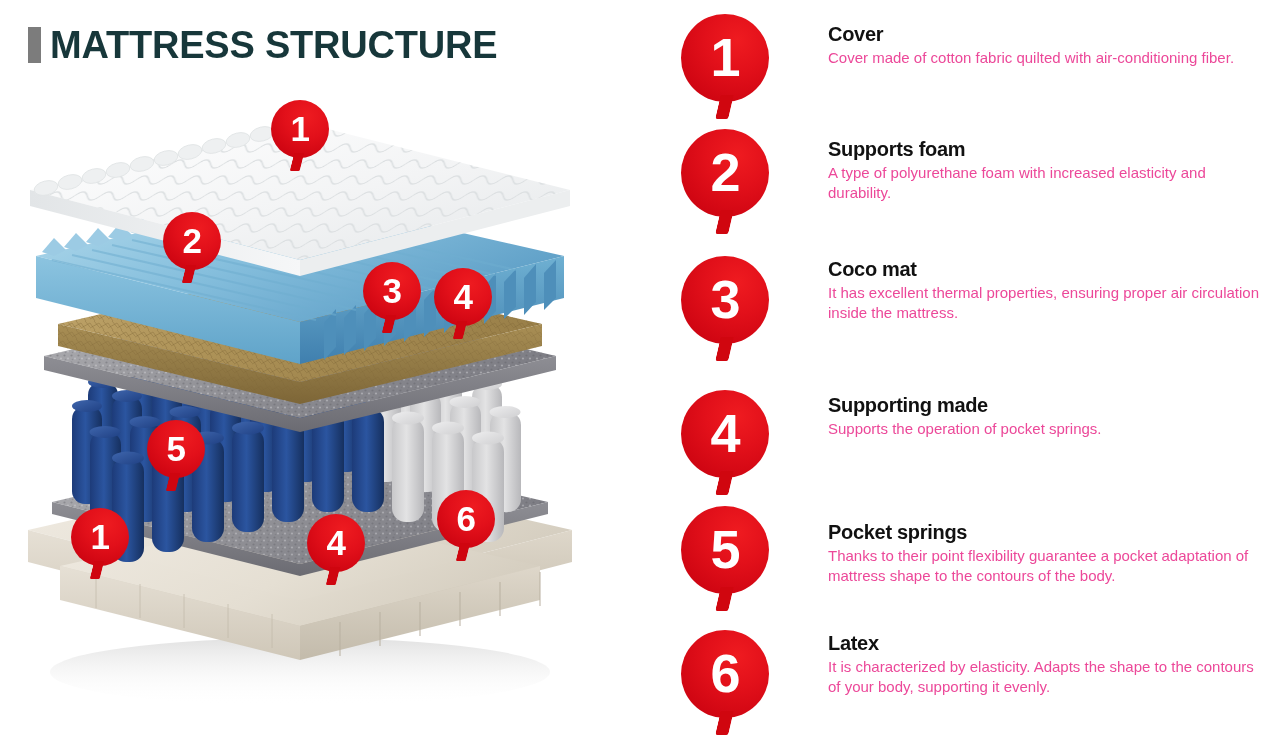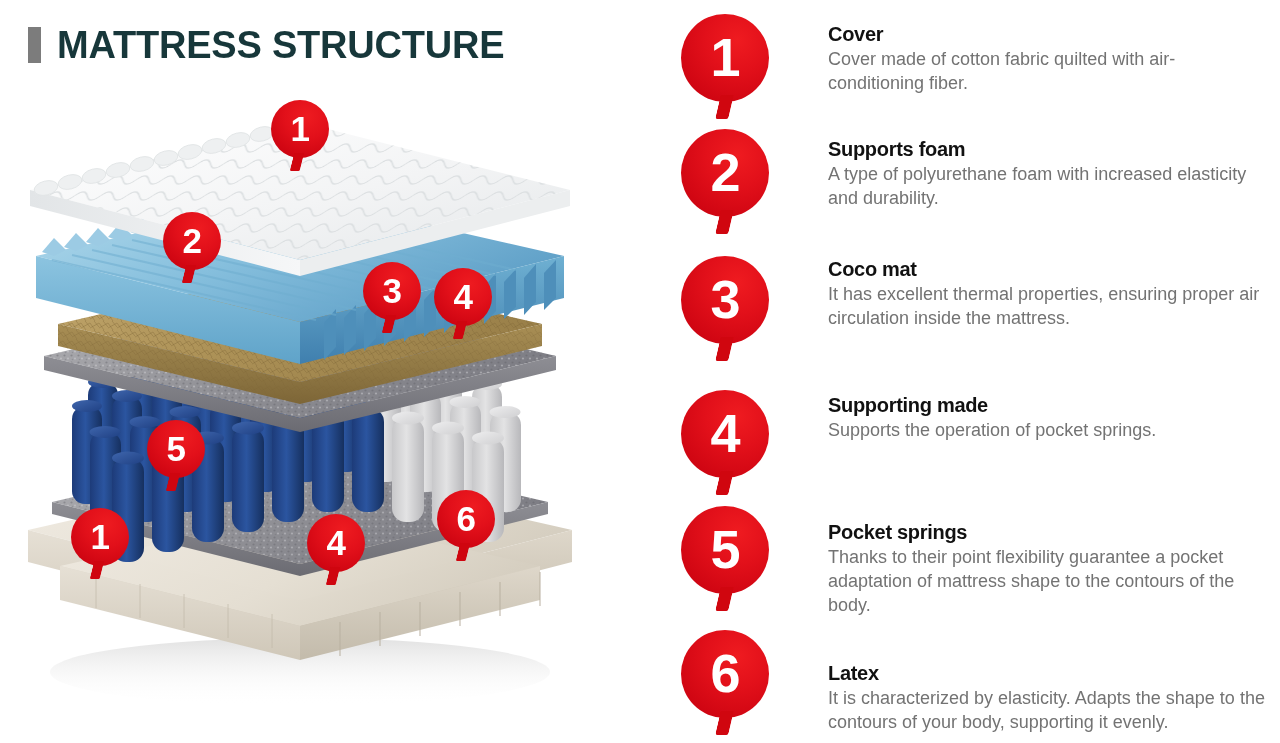--- a/index.html
+++ b/index.html
@@ -18,21 +18,21 @@
     overflow: hidden;
   }
 
   
   #title-block {
     position: absolute;
     left: 28px;
     top: 26px;
     display: flex;
     align-items: center;
-    gap: 16px;
+    gap: 9px;
   }
   #title-bar {
     width: 13px;
     height: 36px;
     background: #7c7c7c;
   }
   #title-text {
     font-family: "Liberation Sans", sans-serif;
     font-size: 38px;
     font-weight: bold;
@@ -115,23 +115,23 @@
     font-family: "Liberation Sans", sans-serif;
     font-size: 20px;
     font-weight: bold;
     color: #111111;
     line-height: 1.05;
     margin: 0 0 3px 0;
     letter-spacing: -0.3px;
   }
   .legend-desc {
     font-family: "Liberation Sans", sans-serif;
-    font-size: 18px;
+    font-size: 15px;
     font-weight: normal;
-    color: #737373;
+    color: #ec4899;
     line-height: 1.32;
     margin: 0;
   }
 
   
   .map-pin {
     position: absolute;
     width: 58px;
     height: 58px;
   }
@@ -598,20 +598,20 @@
         <p class="legend-desc">Thanks to their point flexibility guarantee a pocket adaptation of mattress shape to the contours of the body.</p>
       </div>
     </div>
 
     <div class="legend-row" style="top:630px;">
       <div class="pin-wrap" style="top:0;">
         <div class="pin">
           <span class="pin-num">6</span>
         </div>
       </div>
-      <div class="legend-text" style="top:3px;margin-top:30px;">
+      <div class="legend-text" style="top:3px;">
         <p class="legend-title">Latex</p>
         <p class="legend-desc">It is characterized by elasticity. Adapts the shape to the contours of your body, supporting it evenly.</p>
       </div>
     </div>
 
   </div>
 </div>
 
 </body></html>

